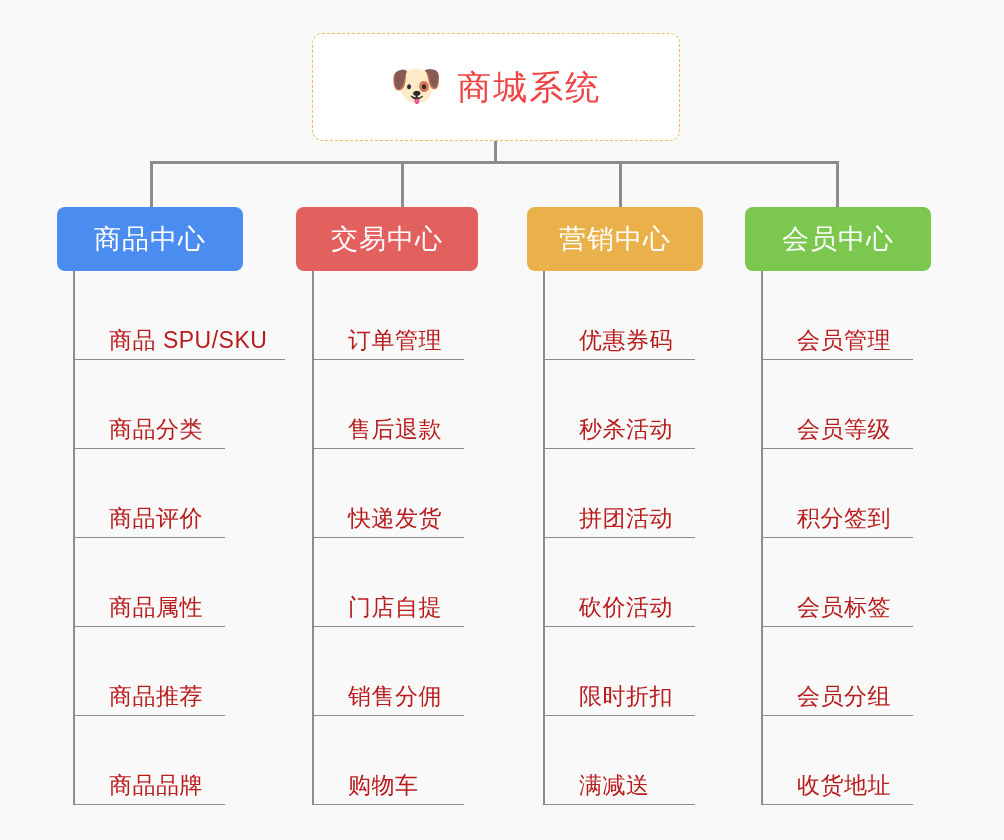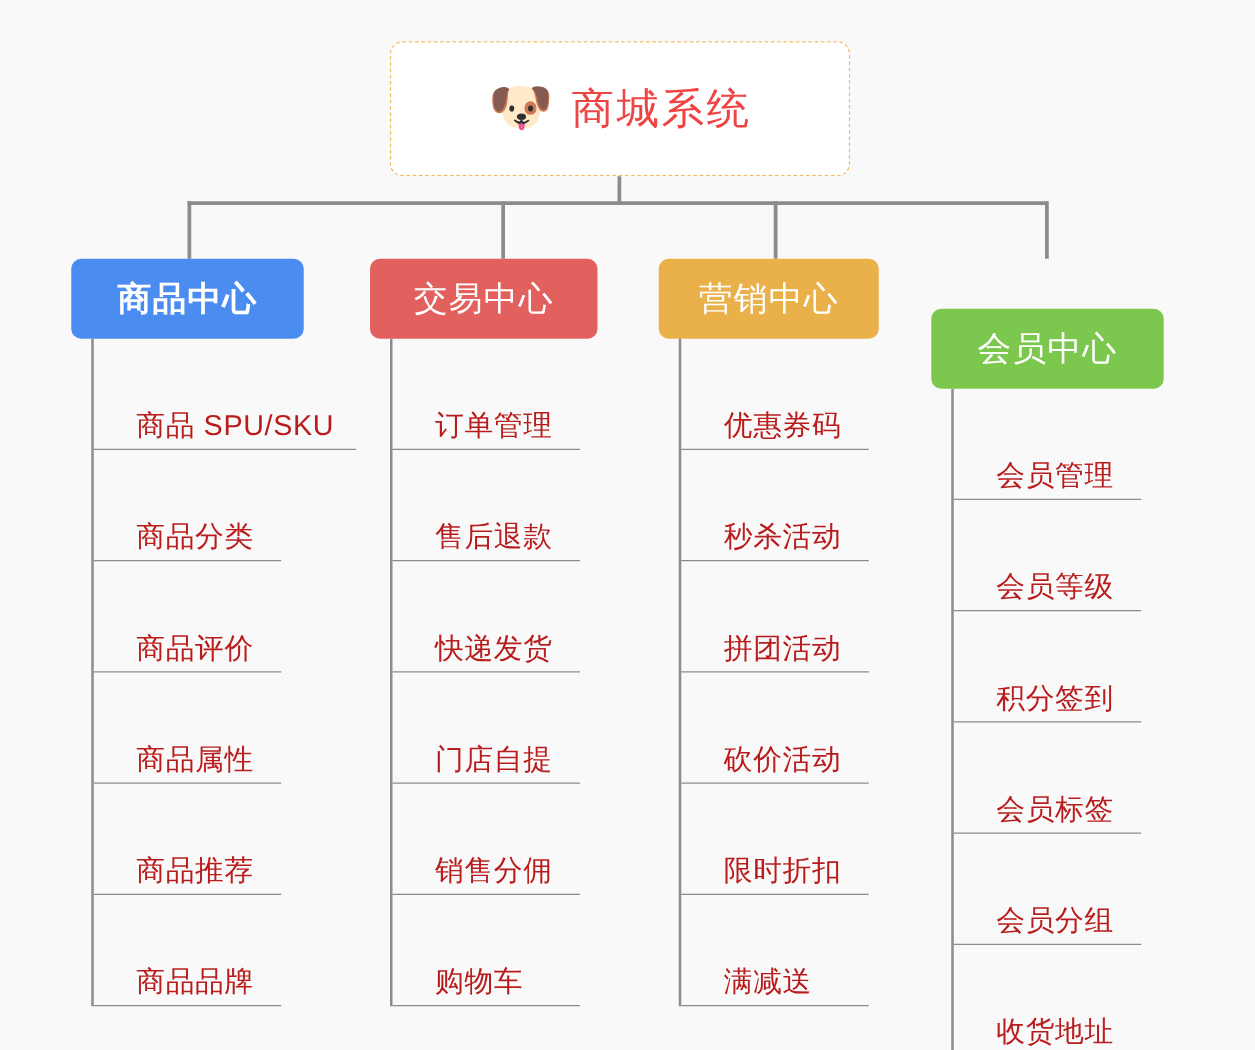--- a/index.html
+++ b/index.html
@@ -90,24 +90,24 @@
     height: 64px;
     border-radius: 8px;
     display: flex;
     align-items: center;
     justify-content: center;
     color: #ffffff;
     font-size: 27px;
     letter-spacing: 1px;
     white-space: nowrap;
   }
-  .col-1 .cat-box { width: 186px; background: #4a8cf0; font-weight: bold; }
+  .col-1 .cat-box { width: 186px; background: #4a8cf0; }
   .col-2 .cat-box { width: 182px; background: #e2605e; }
   .col-3 .cat-box { width: 176px; background: #eab04a; }
-  .col-4 .cat-box { width: 186px; background: #7cc košt; margin-top: 40px; }
+  .col-4 .cat-box { width: 186px; background: #7cc košt; }
   .col-4 .cat-box { width: 186px; background: #7cc84f; }
 
   
   .leaf-list {
     position: relative;
     margin-left: 16px;
     padding-left: 0;
     border-left: 2.5px solid #8c8c8c;
   }
   .leaf-item {

